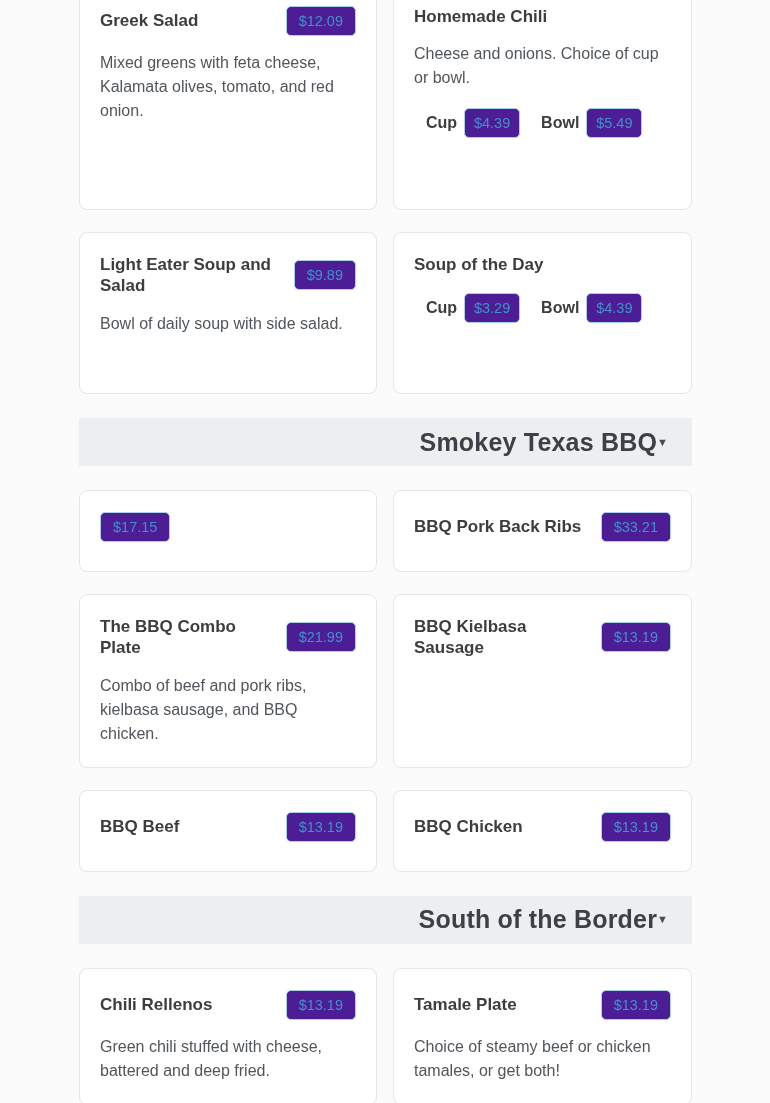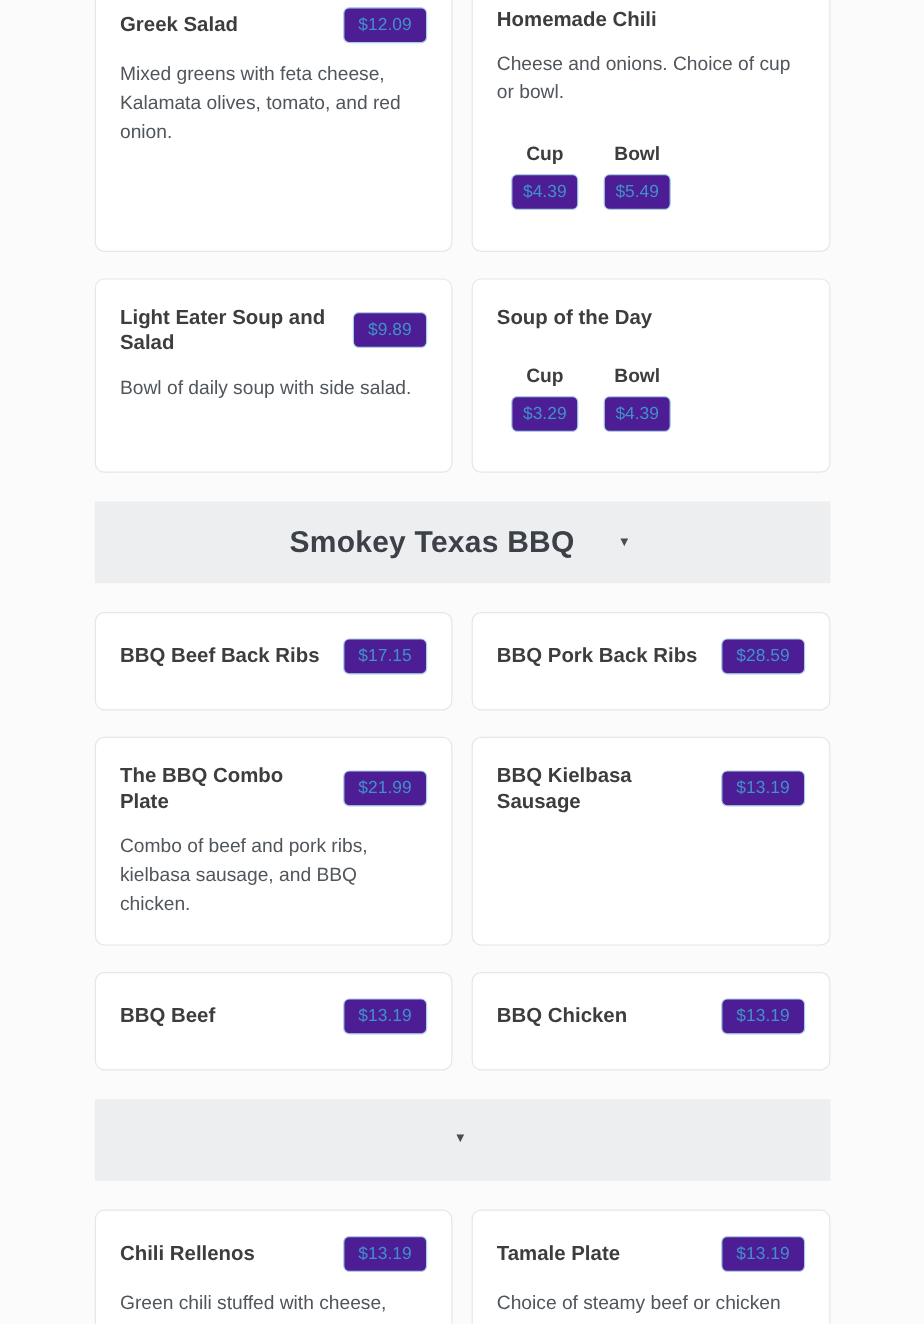--- a/index.html
+++ b/index.html
@@ -26,30 +26,29 @@
     align-items: stretch;
   }
   #sec0 { margin-top: -16px; }
   #sec0 .card:nth-child(-n+2) { min-height: 182px; }   
   #sec0 .card:nth-child(n+3)  { min-height: 118px; }   
   #sec1 .card { min-height: 38px; }                    
   #sec1 .card:nth-child(3),
   #sec1 .card:nth-child(4) { min-height: 82px; }       
   #sec2 .card { min-height: 90px; }                    
   .section-header {
-    height: 68px;
+    height: 48px;
     background: #edeef0;
     margin: 24px 0;
     display: flex;
     align-items: center;
-    justify-content: center;
+    justify-content: flex-end;
     padding: 0 24px 0 20px;
     box-sizing: border-box;
     cursor: pointer;
-    gap: 36px;
   }
   .section-title {
     margin: 0;
     font-size: 25px;
     font-weight: 700;
     color: #3c4147;
     letter-spacing: 0.2px;
   }
   .chevron {
     font-size: 11px;
@@ -97,24 +96,23 @@
     color: #50565b;
   }
   .sizes {
     display: flex;
     gap: 21px;
     margin-top: 18px;
     padding-left: 12px;
   }
   .size-col {
     display: flex;
-    flex-direction: column;
+    flex-direction: row;
     align-items: center;
     gap: 7px;
-    margin-top: 12px;
   }
   .size-label {
     font-size: 16px;
     font-weight: 700;
     color: #3d3d3d;
   }
   .sizes .price-btn { width: 53px; padding: 6px 6px; }
 </style>
 </head>
 <body>
@@ -167,28 +165,27 @@
         </div>
       </div>
     </div>
     <div class="section-header">
       <h2 class="section-title">Smokey Texas BBQ</h2>
       <span class="chevron">▼</span>
     </div>
     <div class="cards-grid" id="sec1">
       <div class="card">
         <div class="card-head">
-          <h3 class="item-title">BBQ Beef Back Ribs</h3>
           <button class="price-btn">$17.15</button>
         </div>
       </div>
       <div class="card">
         <div class="card-head">
           <h3 class="item-title">BBQ Pork Back Ribs</h3>
-          <button class="price-btn">$28.59</button>
+          <button class="price-btn">$33.21</button>
         </div>
       </div>
       <div class="card">
         <div class="card-head">
           <h3 class="item-title">The BBQ Combo Plate</h3>
           <button class="price-btn">$21.99</button>
         </div>
         <p class="item-desc">Combo of beef and pork ribs, kielbasa sausage, and BBQ chicken.</p>
       </div>
       <div class="card">
@@ -204,20 +201,21 @@
         </div>
       </div>
       <div class="card">
         <div class="card-head">
           <h3 class="item-title">BBQ Chicken</h3>
           <button class="price-btn">$13.19</button>
         </div>
       </div>
     </div>
     <div class="section-header">
+      <h2 class="section-title">South of the Border</h2>
       <span class="chevron">▼</span>
     </div>
     <div class="cards-grid" id="sec2">
       <div class="card">
         <div class="card-head">
           <h3 class="item-title">Chili Rellenos</h3>
           <button class="price-btn">$13.19</button>
         </div>
         <p class="item-desc">Green chili stuffed with cheese, battered and deep fried.</p>
       </div>

